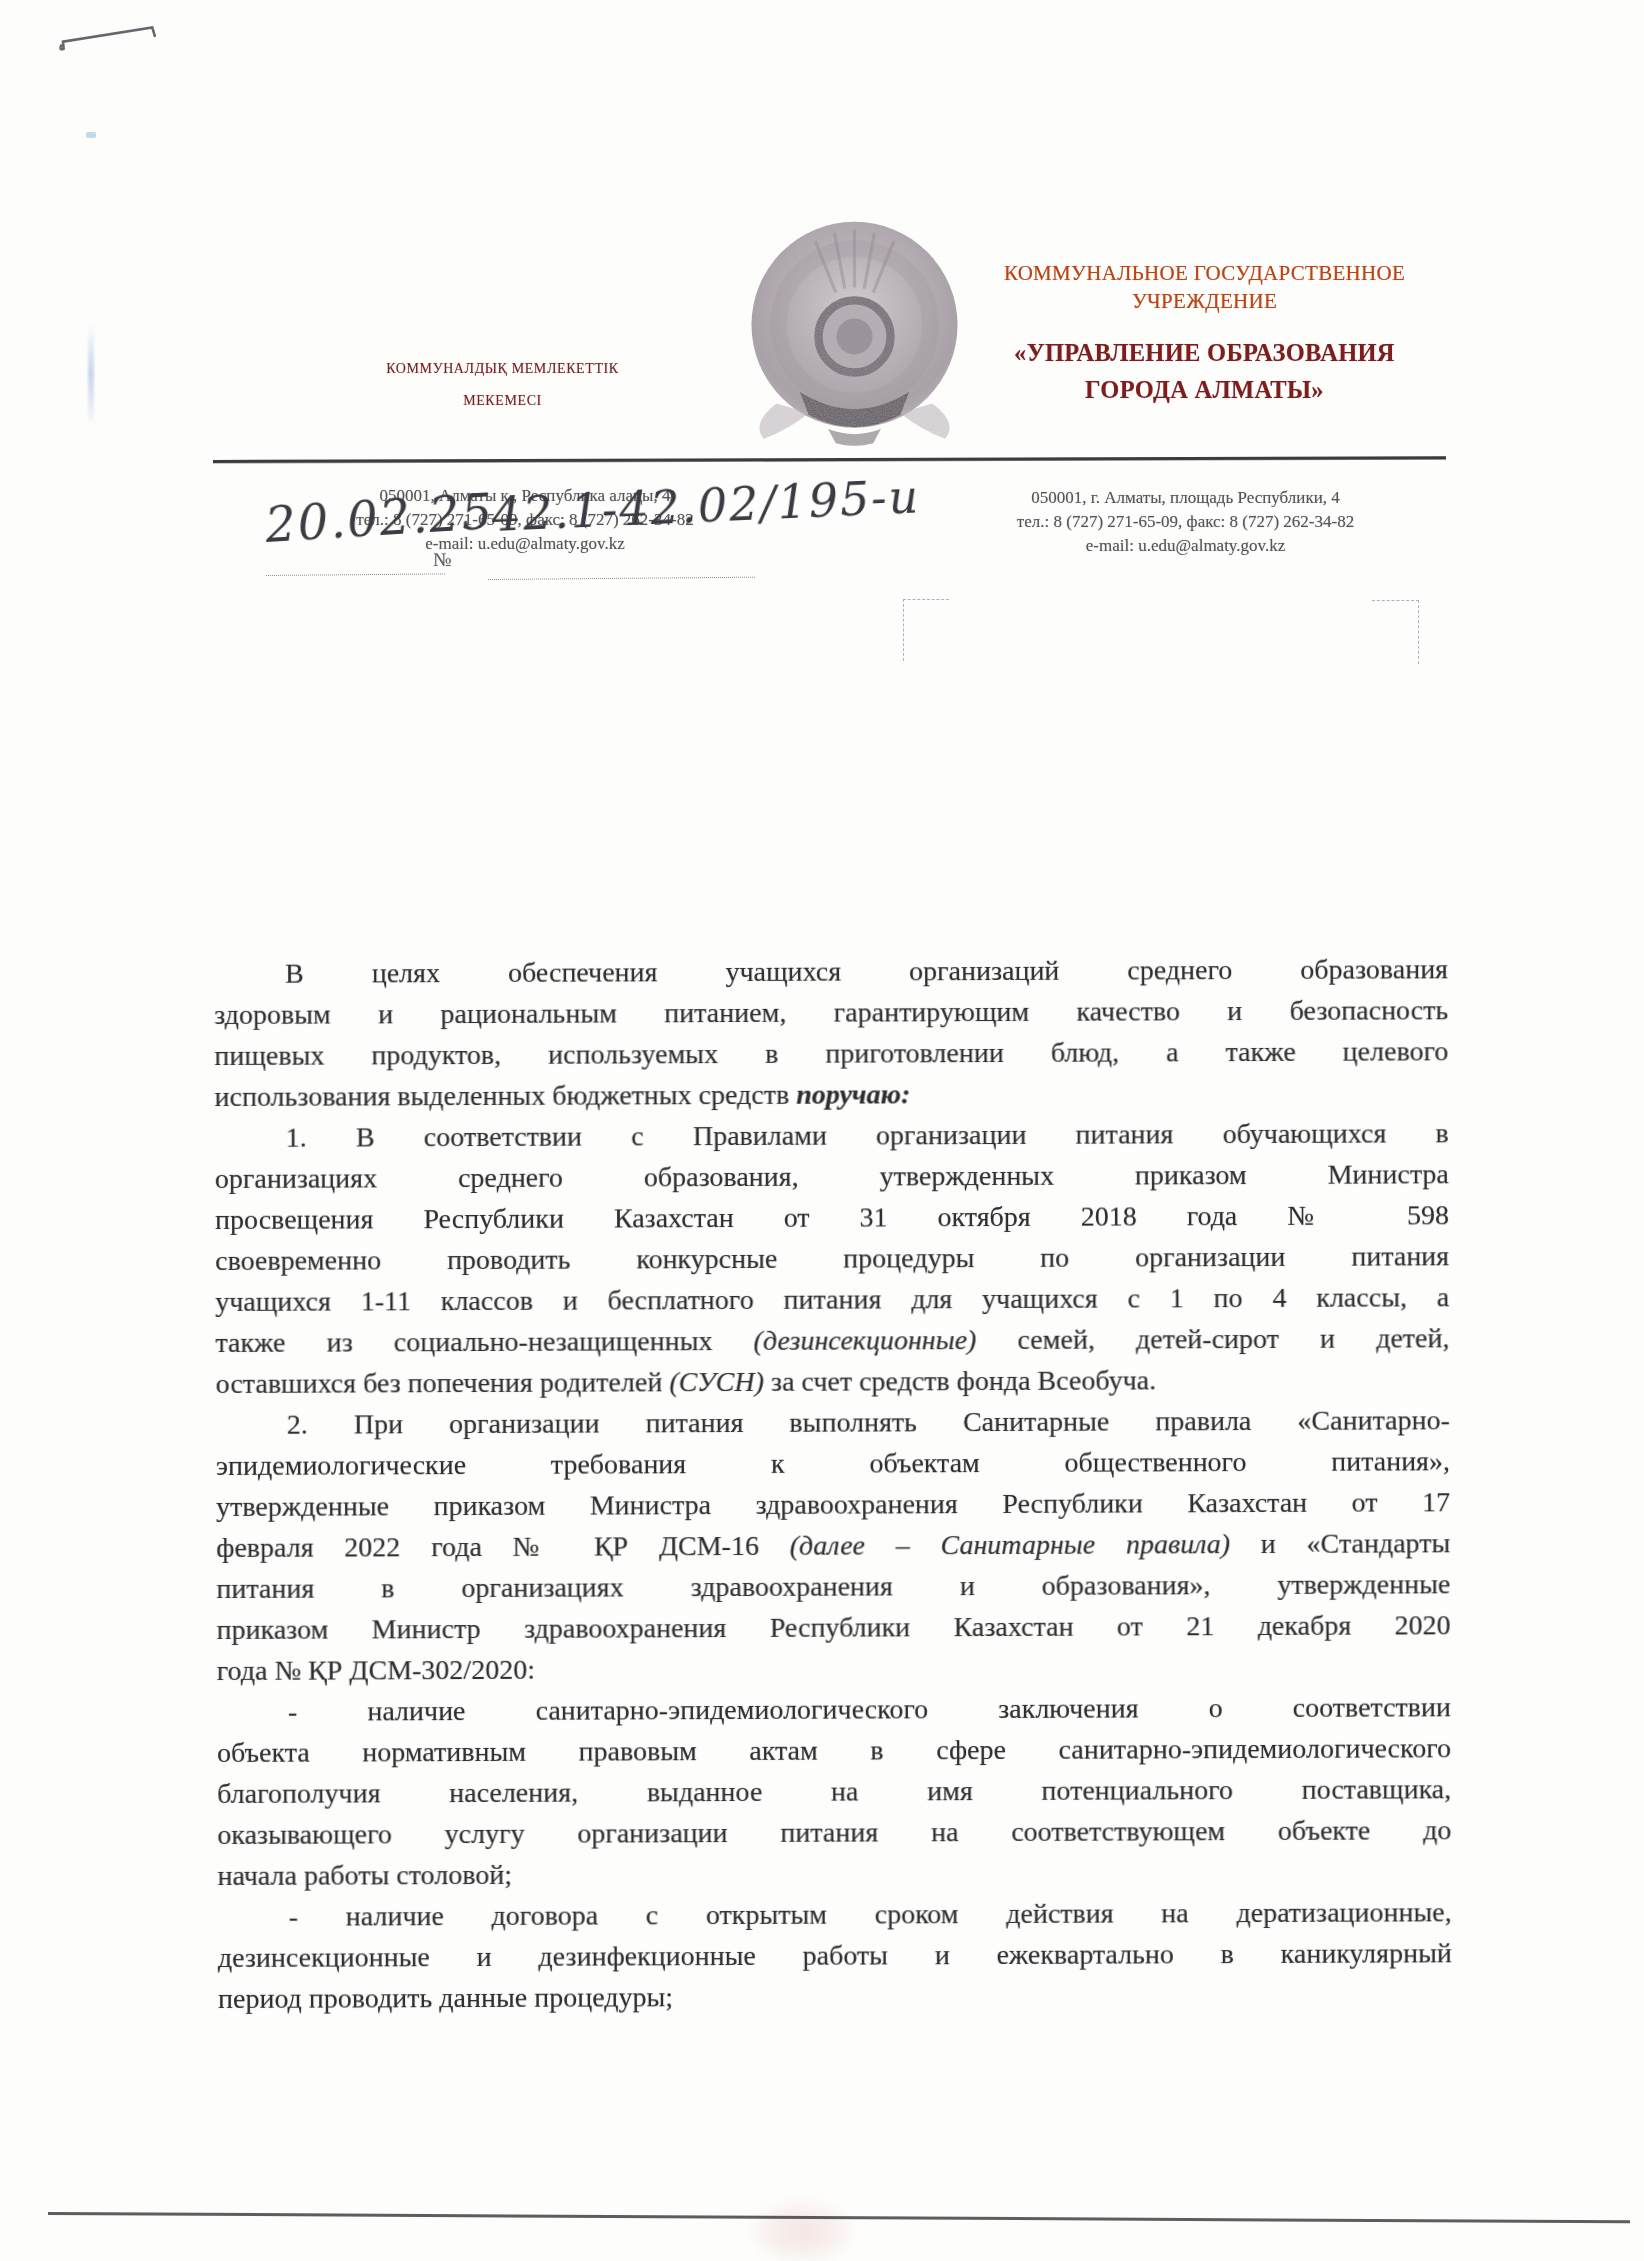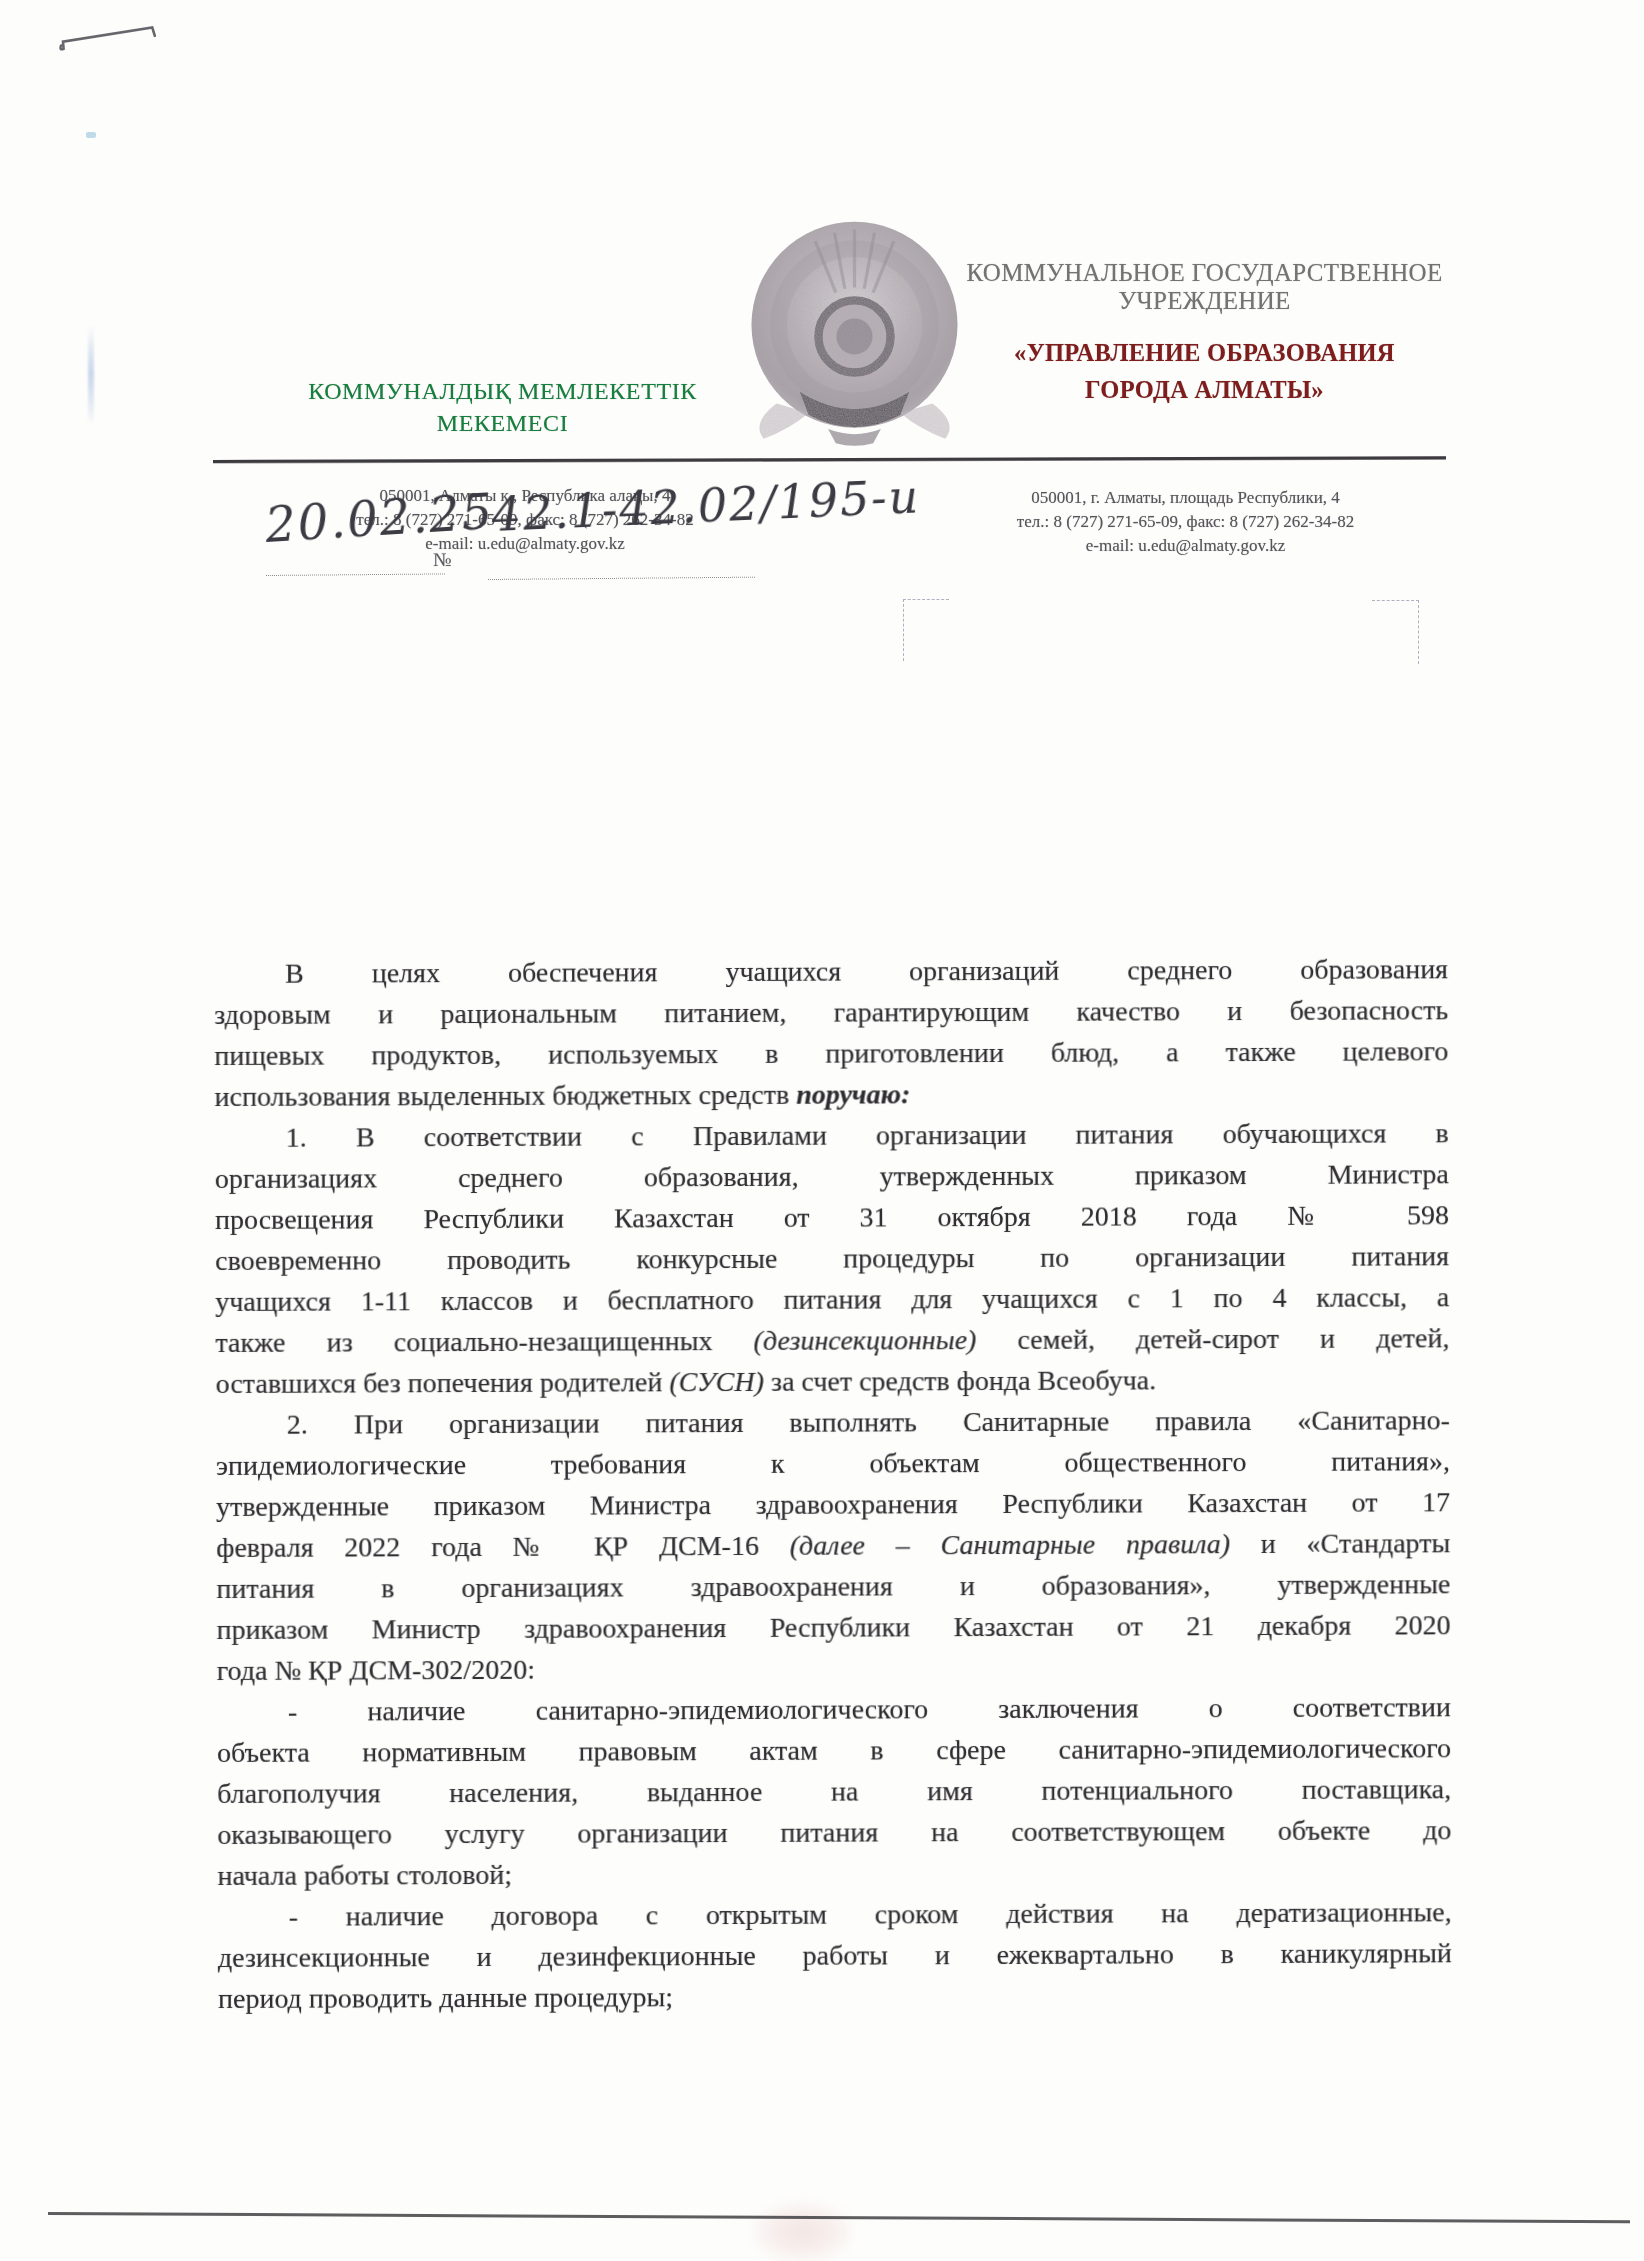--- a/index.html
+++ b/index.html
@@ -6,22 +6,22 @@
   .page{
     position:relative;width:1644px;height:2261px;margin:0 auto;
     background:#fdfdfb;overflow:hidden;
     font-family:"Liberation Serif","DejaVu Serif",serif;color:#2e2c2e;
   }
   .abs{position:absolute;}
   .center{text-align:center;}
   .prelines{white-space:pre-line;}
   .scan{filter:blur(0.3px);text-shadow:0 0 1px rgba(50,48,52,.38);}
   .org-title{font-weight:bold;font-size:28px;line-height:41px;letter-spacing:0.6px;color:#3a373c;}
-  .org-sub{font-size:24px;line-height:32px;letter-spacing:0.6px;color:#15803d;margin-top:22px;}
-  .org-sub-r{font-size:25px;line-height:28px;letter-spacing:0.3px;color:#737373;}
+  .org-sub{font-size:14px;line-height:32px;letter-spacing:0.6px;color:#7f1d1d;}
+  .org-sub-r{font-size:21px;line-height:28px;letter-spacing:0.3px;color:#c2410c;}
   .org-title-r{font-weight:bold;font-size:24.5px;line-height:37px;letter-spacing:0.3px;color:#7f1d1d;}
   .rule{height:3.2px;background:#3e3b40;transform:rotate(-0.18deg);transform-origin:left center;box-shadow:0 0.6px 0.6px rgba(60,60,60,.5);}
   .contacts{font-size:17px;line-height:24px;color:#57555b;margin-top:16px;}
   .handwrite{font-family:"DejaVu Serif",serif;font-style:italic;color:#3c3a42;letter-spacing:1.9px;filter:blur(0.3px);transform-origin:left bottom;white-space:nowrap;}
   .no-label{font-size:19.3px;color:#605e64;}
   .dotted{border-bottom:1.9px dotted #8d8a92;transform:rotate(-0.5deg);transform-origin:left center;}
   .corner{border:0 dashed rgba(115,115,150,.55);}
   .addressee{font-weight:bold;font-size:30px;line-height:50px;color:#2c2a2e;}
   .body-text{font-size:28px;line-height:41px;width:1234px;color:#2f2d31;transform:rotate(-0.22deg);transform-origin:left top;}
   .paragraph{margin:0;}

